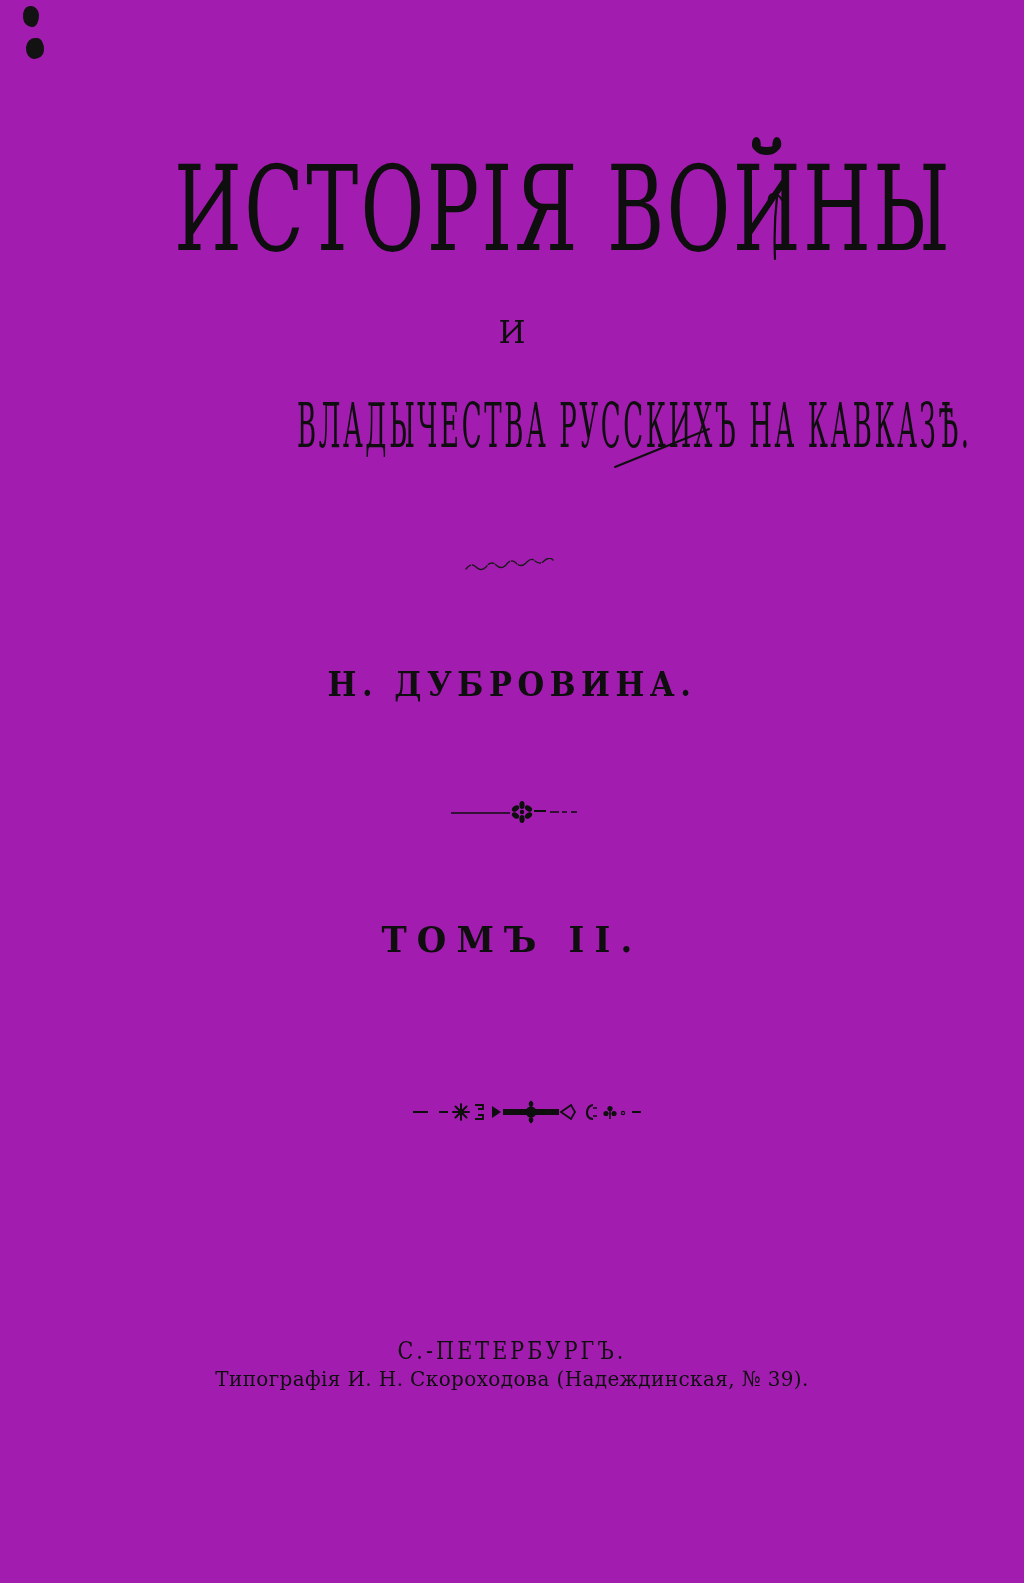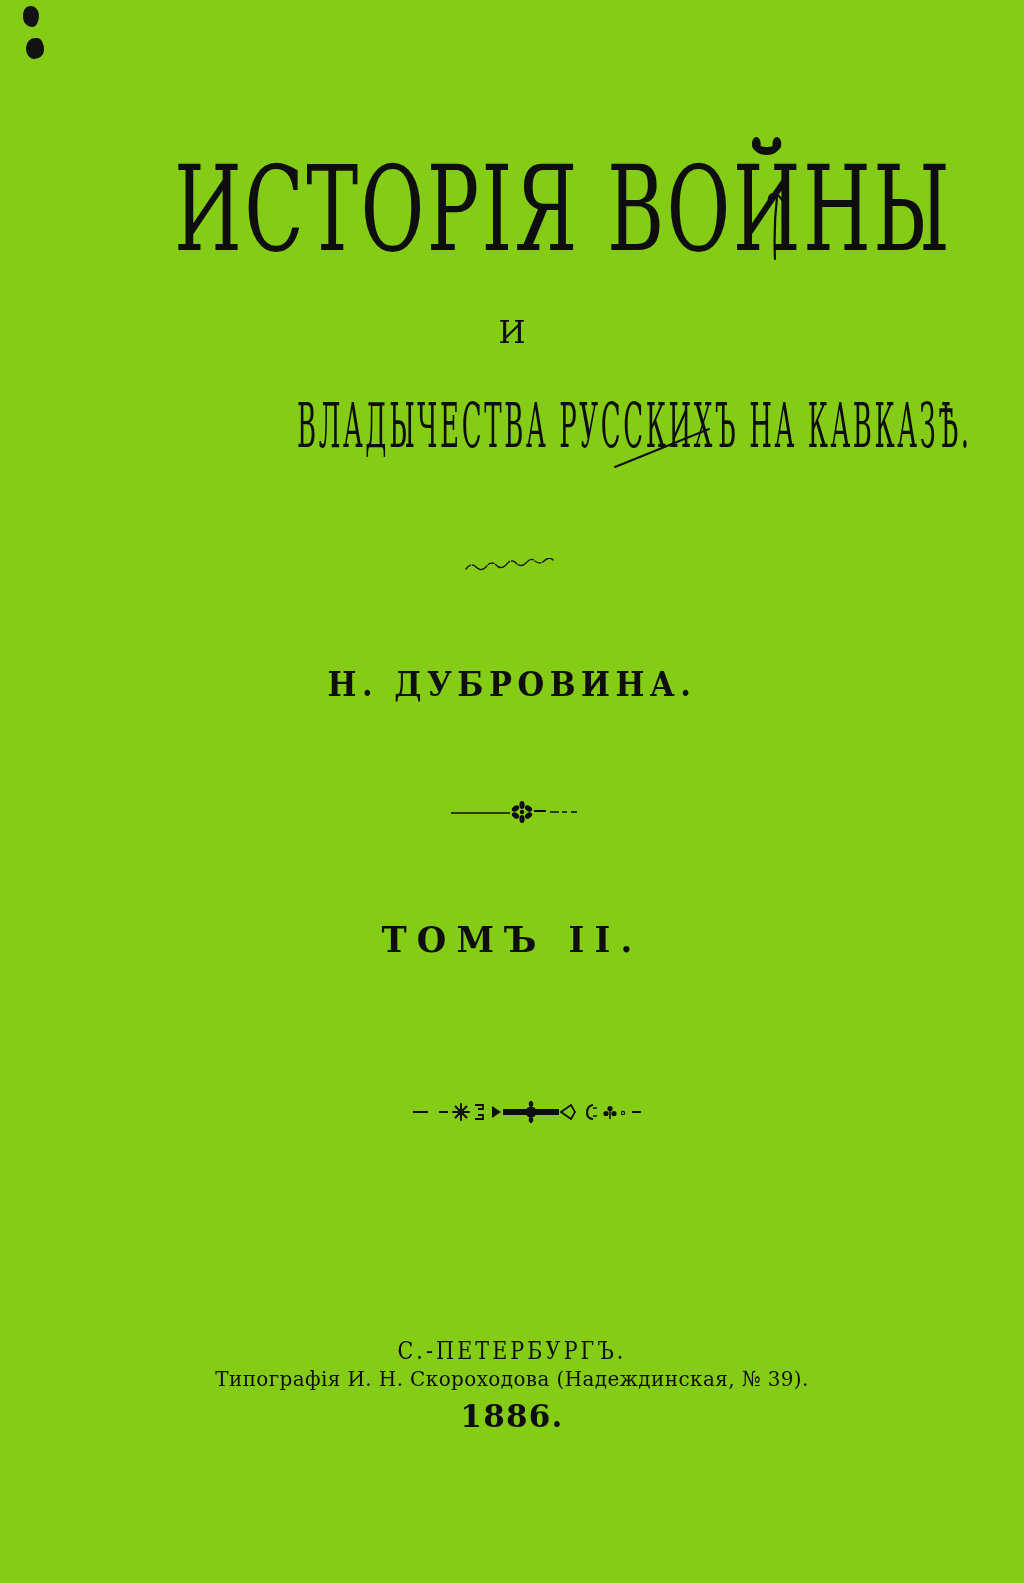--- a/index.html
+++ b/index.html
@@ -1,19 +1,19 @@
 <!DOCTYPE html>
 <html><head>
 <meta charset="utf-8">
 <style>
   html,body{margin:0;padding:0;background:#ffffff;}
   .page{
     position:relative;
     width:1024px;height:1583px;
-    background:#84cc16;
+    background:#a21caf;
     overflow:hidden;
     font-family:"DejaVu Serif", serif;
     color:#0e0e0e;
   }
   .line{
     position:absolute;left:0;width:100%;
     text-align:center;white-space:nowrap;
     line-height:1;
     color:#0e0e0e;
   }
@@ -168,15 +168,14 @@
         <circle cx="201" cy="13.5" r="2.6" fill="#0e0e0e"></circle>
         <path d="M197,11 L197,19" stroke="#0e0e0e" stroke-width="1.6"></path>
       </g>
       <circle cx="210" cy="13" r="1.6" stroke="#0e0e0e" stroke-width="1.2" fill="none"></circle>
       <line x1="219" y1="12" x2="228" y2="12" stroke="#0e0e0e" stroke-width="2"></line>
     </svg>
   </div>
 
   <div class="line imprint-city">С.-ПЕТЕРБУРГЪ.</div>
   <div class="line imprint-publisher">Типографія И. Н. Скороходова (Надеждинская, № 39).</div>
-  <div class="line imprint-year">1886.</div>
 
 </div>
 
 </body></html>

